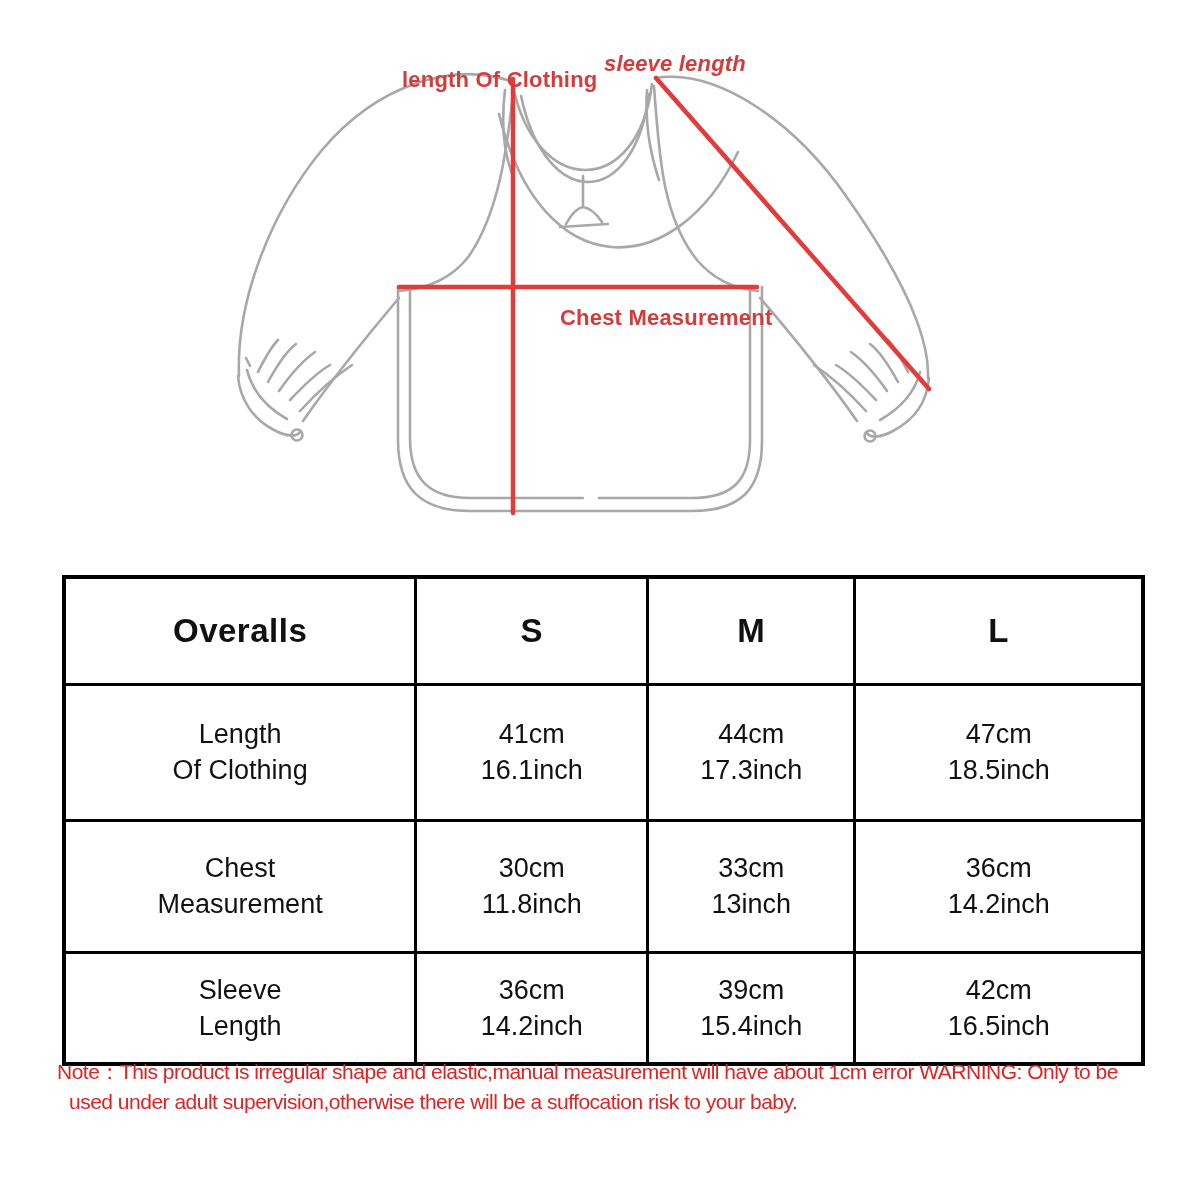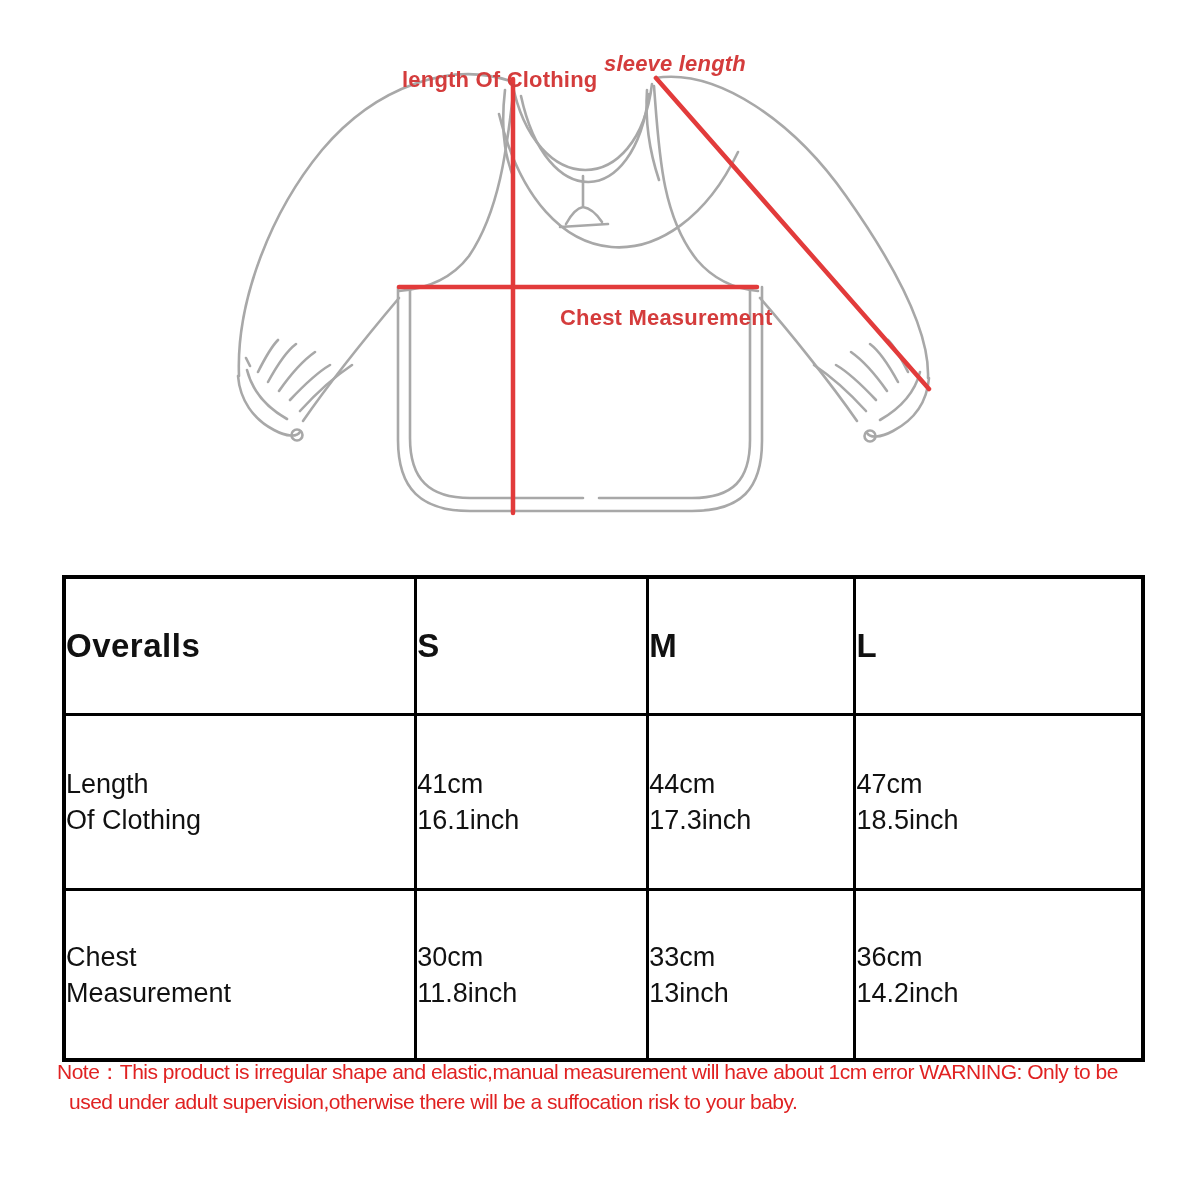--- a/index.html
+++ b/index.html
@@ -18,21 +18,21 @@
   .lbl-length{left:402px;top:32px;margin-top:35px;}
   .lbl-sleeve{left:604px;top:51px;font-style:italic;}
   .lbl-chest{left:560px;top:305px;}
   
   table.size-table{
     position:absolute;left:62px;top:575px;width:1083px;height:487px;
     border-collapse:collapse;table-layout:fixed;background:#fff;
     border:4px solid #000;
   }
   .size-table th,.size-table td{
-    border:3px solid #000;text-align:left;vertical-align:middle;
+    border:3px solid #000;text-align:center;vertical-align:middle;
     color:#111111;padding:0;
   }
   .size-table th{font-size:33px;font-weight:700;letter-spacing:0.5px;}
   .size-table td{font-size:27px;font-weight:500;line-height:36px;}
   tr.row-head{height:107px;}
   tr.row-1{height:136px;}
   tr.row-2{height:132px;}
   tr.row-3{height:112px;}
   
   .note{
@@ -132,20 +132,38 @@
         </td>
         <td>
           <div>33cm</div>
           <div>13inch</div>
         </td>
         <td>
           <div>36cm</div>
           <div>14.2inch</div>
         </td>
       </tr>
+      <tr class="row-3">
+        <td>
+          <div>Sleeve</div>
+          <div>Length</div>
+        </td>
+        <td>
+          <div>36cm</div>
+          <div>14.2inch</div>
+        </td>
+        <td>
+          <div>39cm</div>
+          <div>15.4inch</div>
+        </td>
+        <td>
+          <div>42cm</div>
+          <div>16.5inch</div>
+        </td>
+      </tr>
     </tbody>
   </table>
 
   <div class="note">
     <div class="note-line1">Note：This product is irregular shape and elastic,manual measurement will have about 1cm error WARNING: Only to be</div>
     <div class="note-line2">used under adult supervision,otherwise there will be a suffocation risk to your baby.</div>
   </div>
 
 </div>
 

